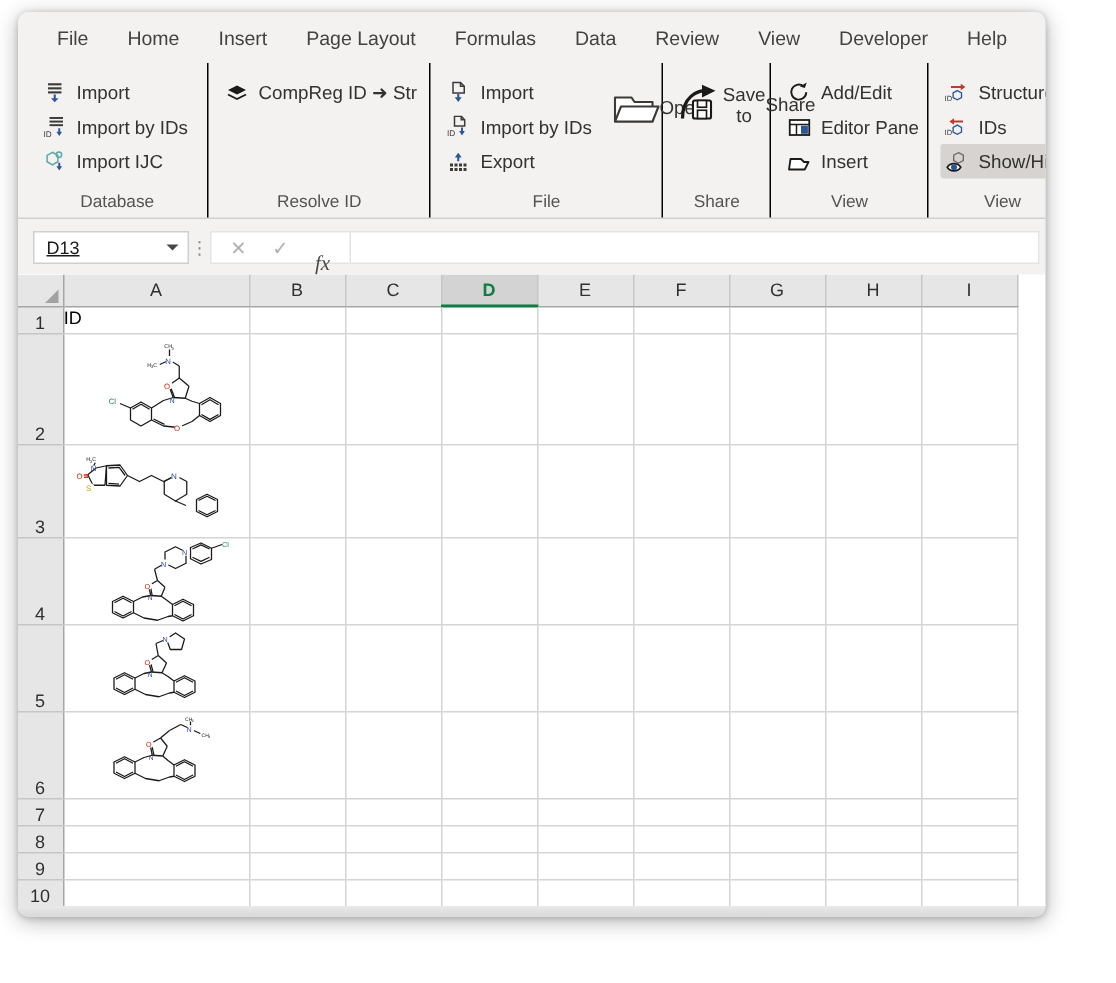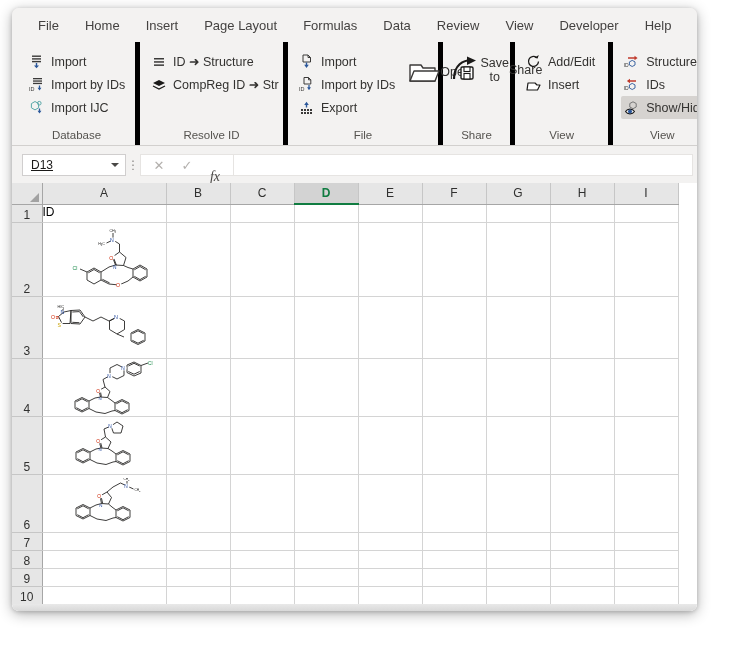--- a/index.html
+++ b/index.html
@@ -46,21 +46,21 @@
     background: #f3f2f1;
     border-bottom: 1px solid #d2d0ce;
     display: flex;
     align-items: stretch;
     padding-left: 6px;
   }
   .rgroup {
     position: relative;
     display: flex; flex-direction: column;
     padding: 6px 8px 0 8px;
-    border-right: 5px solid #000000;
+    border-right: 1px solid #000000;
   }
   .rgroup:last-child { border-right: none; }
   .rgroup-body {
     flex: 1;
     display: flex;
     align-items: flex-start;
   }
   .rgroup-label {
     height: 18px; line-height: 16px;
     text-align: center;
@@ -266,30 +266,20 @@
               <span class="lbl">Import IJC</span>
             </div>
           </div>
         </div>
         <div class="rgroup-label">Database</div>
       </div>
 
       <div class="rgroup" style="width:148px">
         <div class="rgroup-body">
           <div class="smallcol">
-            <div class="sbtn">
-              <span class="icn">
-                <svg width="16" height="16" viewBox="0 0 16 16">
-                  <rect x="3" y="4" width="10" height="1.5" fill="#3b3a39"></rect>
-                  <rect x="3" y="7.2" width="10" height="1.5" fill="#3b3a39"></rect>
-                  <rect x="3" y="10.4" width="10" height="1.5" fill="#3b3a39"></rect>
-                </svg>
-              </span>
-              <span class="lbl">ID ➜ Structure</span>
-            </div>
             <div class="sbtn">
               <span class="icn">
                 <svg width="16" height="16" viewBox="0 0 16 16">
                   <path d="M8 3 L14 6 L8 9 L2 6 Z" fill="#1b1a19"></path>
                   <path d="M2 9 L8 12 L14 9" stroke="#1b1a19" stroke-width="1.3" fill="none"></path>
                 </svg>
               </span>
               <span class="lbl">CompReg ID ➜ Str</span>
             </div>
           </div>
@@ -379,20 +369,30 @@
         <div class="rgroup-body">
           <div class="smallcol">
             <div class="sbtn">
               <span class="icn">
                 <svg width="16" height="16" viewBox="0 0 16 16">
                   <path d="M12.5 7.5 A5 5 0 1 1 10.5 3.4" fill="none" stroke="#1b1a19" stroke-width="1.3"></path>
                   <path d="M12.8 1 L11.6 4.6 L8.3 3.7 Z" fill="#1b1a19"></path>
                 </svg>
               </span>
               <span class="lbl">Add/Edit</span>
+            </div>
+            <div class="sbtn">
+              <span class="icn">
+                <svg width="16" height="16" viewBox="0 0 16 16">
+                  <rect x="1.5" y="3" width="13" height="10" fill="#ffffff" stroke="#1b1a19" stroke-width="1.2"></rect>
+                  <path d="M1.5 6 L14.5 6 M6 6 L6 13" stroke="#1b1a19" stroke-width="1"></path>
+                  <rect x="9" y="6.8" width="4.6" height="5.4" fill="#2b579a"></rect>
+                </svg>
+              </span>
+              <span class="lbl">Editor Pane</span>
             </div>
             <div class="sbtn">
               <span class="icn">
                 <svg width="16" height="16" viewBox="0 0 16 16">
                   <path d="M2 6 L9 6 L11 8 L14 8 L11.5 13 L1 13 Z" fill="#ffffff" stroke="#1b1a19" stroke-width="1.2" stroke-linejoin="round"></path>
                 </svg>
               </span>
               <span class="lbl">Insert</span>
             </div>
           </div>

